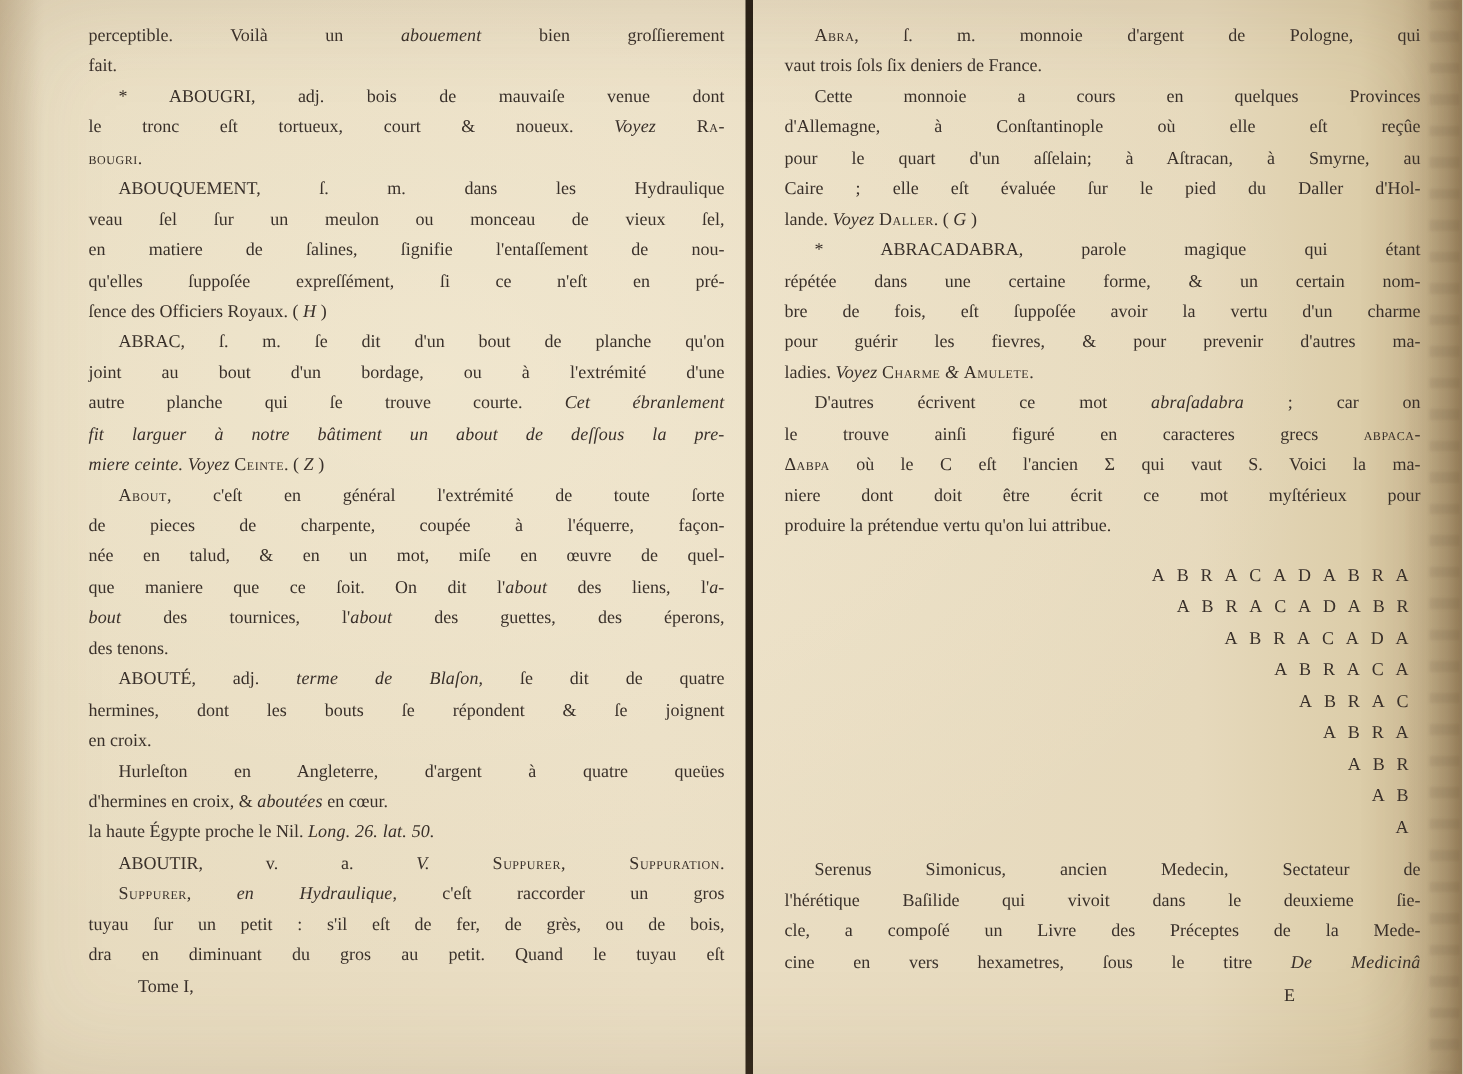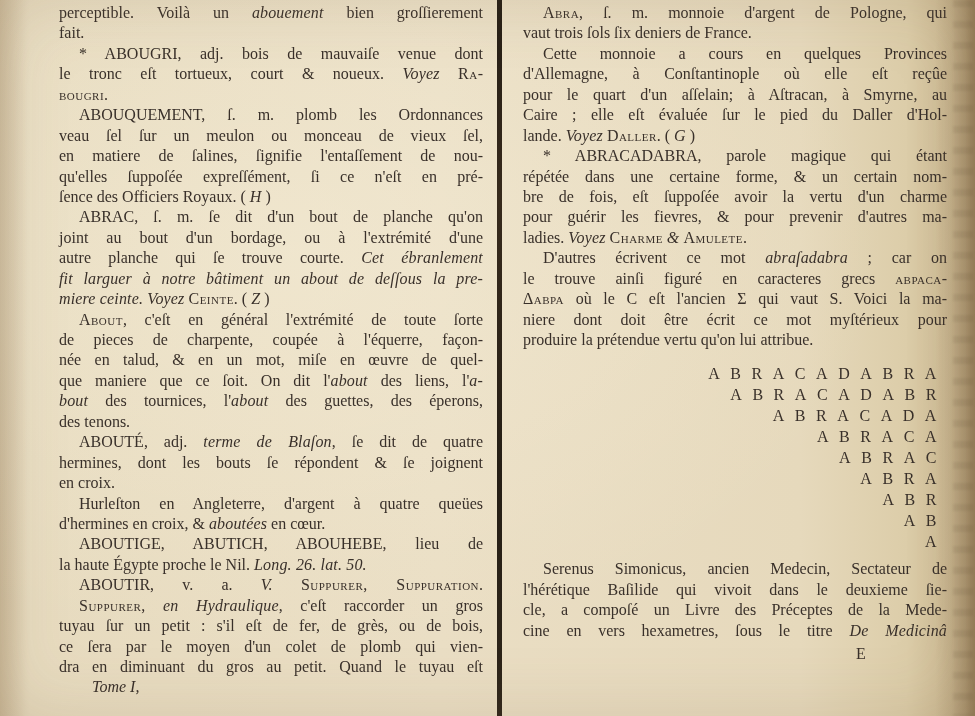--- a/index.html
+++ b/index.html
@@ -17,30 +17,30 @@
     box-shadow:inset 0 0 70px rgba(120,95,60,0.18);
   }
   .edge-left{position:absolute;left:0;top:0;width:30px;height:100%;
     background:linear-gradient(90deg,rgba(130,100,60,0.16),rgba(130,100,60,0));}
   .edge-right{position:absolute;right:0;top:0;width:40px;height:100%;
     background:linear-gradient(270deg,rgba(95,70,40,0.38),rgba(95,70,40,0.10) 55%,rgba(95,70,40,0));}
   .edge-ghost{position:absolute;right:2px;top:0;width:20px;height:100%;opacity:.5;filter:blur(1px);
     background:repeating-linear-gradient(180deg,rgba(75,55,35,0.22) 0 7px,rgba(75,55,35,0.03) 7px 21px);}
   .divider{position:absolute;left:497px;top:0;width:5px;height:716px;
     background:linear-gradient(180deg,#241d15,#372a1c 28%,#251e15 65%,#2e251a);}
-  .col{position:absolute;top:3px;width:424px;font-size:16px;}
+  .col{position:absolute;top:13px;width:424px;font-size:12px;}
   .col-left{left:59px;}
   .col-right{left:523px;}
   .ln{height:20.45px;line-height:20.45px;white-space:nowrap;
       text-align:justify;text-align-last:justify;}
   .ln.last{text-align-last:left;}
   .ln.ind{text-indent:20px;}
   .tri{margin:13px 0 7px 0;}
   .tri-row{height:21px;line-height:21px;text-align:right;letter-spacing:0.66em;text-indent:0.66em;}
-  .catchword{height:20.45px;line-height:20.45px;padding-left:33px;font-style:italic;}
+  .catchword{height:20.45px;line-height:20.45px;padding-left:33px;}
   .signature{height:20.45px;line-height:21px;padding-left:333px;margin-top:2px;}
   .sc{font-variant:small-caps;letter-spacing:0.03em;}
   i{letter-spacing:0.01em;}
 </style>
 </head>
 <body>
 
 <div class="page">
   <div class="edge-left"></div>
   <div class="divider"></div>
@@ -48,21 +48,21 @@
       <div class="block">
         <div class="ln">perceptible. Voilà un <i>abouement</i> bien groſſierement</div>
         <div class="ln last">fait.</div>
       </div>
       <div class="block">
         <div class="ln ind">* ABOUGRI, adj. bois de mauvaiſe venue dont</div>
         <div class="ln">le tronc eſt tortueux, court &amp; noueux. <i>Voyez</i> <span class="sc">Ra</span>-</div>
         <div class="ln last"><span class="sc">bougri</span>.</div>
       </div>
       <div class="block">
-        <div class="ln ind">ABOUQUEMENT, ſ. m. plomb les Ordonnances</div>
+        <div class="ln ind">ABOUQUEMENT, ſ. m. dans les Hydraulique</div>
         <div class="ln">veau ſel ſur un meulon ou monceau de vieux ſel,</div>
         <div class="ln">en matiere de ſalines, ſignifie l'entaſſement de nou-</div>
         <div class="ln">qu'elles ſuppoſée expreſſément, ſi ce n'eſt en pré-</div>
         <div class="ln last">ſence des Officiers Royaux. ( <i>H</i> )</div>
       </div>
       <div class="block">
         <div class="ln ind">ABRAC, ſ. m. ſe dit d'un bout de planche qu'on</div>
         <div class="ln">joint au bout d'un bordage, ou à l'extrémité d'une</div>
         <div class="ln">autre planche qui ſe trouve courte. <i>Cet ébranlement</i></div>
         <div class="ln"><i>fit larguer à notre bâtiment un about de deſſous la pre-</i></div>
@@ -79,30 +79,28 @@
       <div class="block">
         <div class="ln ind">ABOUTÉ, adj. <i>terme de Blaſon</i>, ſe dit de quatre</div>
         <div class="ln">hermines, dont les bouts ſe répondent &amp; ſe joignent</div>
         <div class="ln last">en croix.</div>
       </div>
       <div class="block">
         <div class="ln ind">Hurleſton en Angleterre, d'argent à quatre queües</div>
         <div class="ln last">d'hermines en croix, &amp; <i>aboutées</i> en cœur.</div>
       </div>
       <div class="block">
-        <div class="ln ind">ABOUTIGE, ABUTICH, ABOUHEBE, lieu de</div>
         <div class="ln last">la haute Égypte proche le Nil. <i>Long. 26. lat. 50.</i></div>
       </div>
       <div class="block">
         <div class="ln ind">ABOUTIR, v. a. <i>V.</i> <span class="sc">Suppurer, Suppuration</span>.</div>
       </div>
       <div class="block">
         <div class="ln ind"><span class="sc">Suppurer</span>, <i>en Hydraulique</i>, c'eſt raccorder un gros</div>
         <div class="ln">tuyau ſur un petit : s'il eſt de fer, de grès, ou de bois,</div>
-        <div class="ln">ce ſera par le moyen d'un colet de plomb qui vien-</div>
         <div class="ln">dra en diminuant du gros au petit. Quand le tuyau eſt</div>
       </div>
       <div class="catchword">Tome I,</div>
     </div>
   <div class="col col-right">
       <div class="block">
         <div class="ln ind"><span class="sc">Abra</span>, ſ. m. monnoie d'argent de Pologne, qui</div>
         <div class="ln last">vaut trois ſols ſix deniers de France.</div>
       </div>
       <div class="block">

